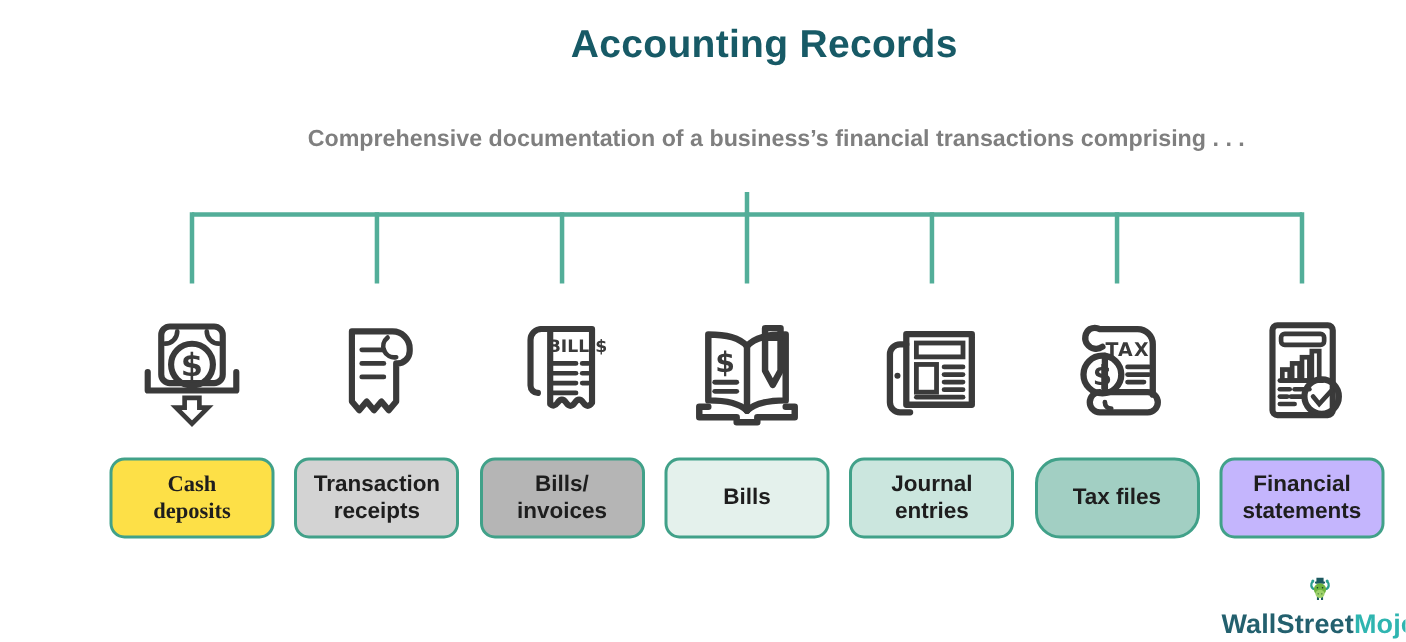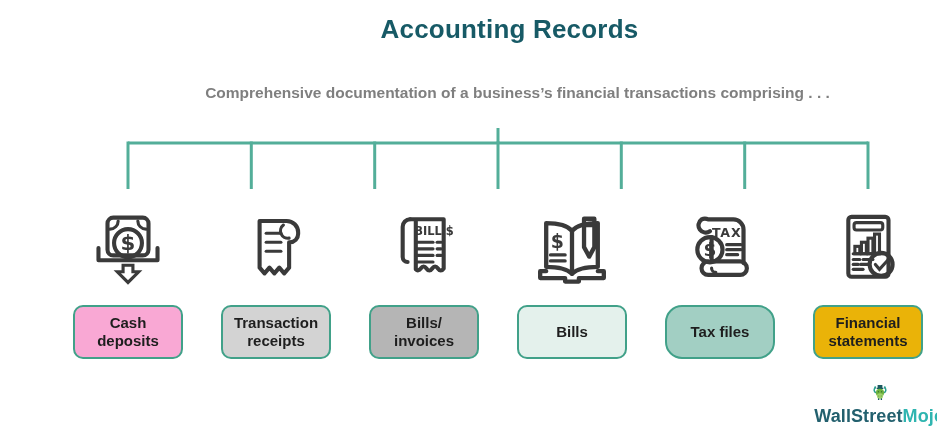--- a/index.html
+++ b/index.html
@@ -65,21 +65,21 @@
         <svg width="82" height="88" viewBox="0 0 100 100">
           <rect class="ic" x="25" y="13" width="50" height="46" rx="7"></rect>
           <path class="ic-thin" d="M28,27 a10,10 0 0 0 10,-10"></path>
           <path class="ic-thin" d="M62,17 a10,10 0 0 0 10,10"></path>
           <circle class="ic" cx="50" cy="44" r="17" fill="#ffffff"></circle>
           <text class="ic-text" x="50" y="53" font-size="26" text-anchor="middle">$</text>
           <path class="ic" d="M14,50 V65 H86 V50"></path>
           <path class="ic-thin" d="M44,71 h12 v8 h7 L50,92 37,79 h7 z"></path>
         </svg>
       </div>
-      <div class="label-box" style="background-color: #f9a8d4;">Cash
+      <div class="label-box" style="background-color: #fde047; font-family: Liberation Serif, serif;">Cash
 deposits</div>
     </div>
 
     <div class="col">
       <div class="icon-wrap">
         <svg width="82" height="88" viewBox="0 0 100 100">
           <path class="ic" d="M30,17 H63 A14,14 0 0 1 77,31 V33 A10,10 0 0 1 67,43 H66 V74 l-6,7 -6,-7 -6,7 -6,-7 -6,7 -6,-7 V17"></path>
           <path class="ic-thin" d="M66,38 a9,9 0 0 1 -7,-16"></path>
           <g class="ic-thin">
             <path d="M38,32 H56"></path>
@@ -125,20 +125,40 @@
             <path d="M25,58 H42"></path>
             <path d="M25,65 H42"></path>
           </g>
           <path class="ic" d="M64,16 h12 v33 l-6,11 -6,-11 z"></path>
           <path class="ic-thin" d="M64,24 h12"></path>
         </svg>
       </div>
       <div class="label-box" style="background-color: rgb(228, 241, 236);">Bills</div>
     </div>
 
+    <div class="col">
+      <div class="icon-wrap">
+        <svg width="84" height="88" viewBox="0 0 100 100">
+          <path class="ic" d="M30,28 H25 a8,8 0 0 0 -8,8 V74 a8,8 0 0 0 8,8 H33"></path>
+          <circle cx="23" cy="53" r="2.4" fill="#3a3a3a"></circle>
+          <rect class="ic" x="30" y="20" width="52" height="56"></rect>
+          <rect class="ic-thin" x="38" y="27" width="37" height="11"></rect>
+          <rect class="ic-thin" x="38" y="44" width="16" height="22"></rect>
+          <g class="ic-thin">
+            <path d="M60,46 H75"></path>
+            <path d="M60,52 H75"></path>
+            <path d="M60,58 H75"></path>
+            <path d="M60,64 H75"></path>
+            <path d="M38,70 H75"></path>
+          </g>
+        </svg>
+      </div>
+      <div class="label-box" style="background-color: rgb(203, 230, 222);">Journal
+entries</div>
+    </div>
 
     <div class="col">
       <div class="icon-wrap">
         <svg width="84" height="88" viewBox="0 0 100 100">
           <path class="ic" d="M38,30 a8.5,8.5 0 1 1 -10,-14 q4,-2 8,0 H66 A12,12 0 0 1 78,28 V68"></path>
           <path class="ic" d="M40,37 V66"></path>
           <path class="ic" d="M40,66 H74 a8,8 0 0 1 0,16 H36 a8,8 0 0 1 0,-16"></path>
           <path class="ic-thin" d="M40,74 a5,5 0 0 0 5,5"></path>
           <text class="ic-text" x="58" y="37" font-size="15" text-anchor="middle" letter-spacing="1">TAX</text>
           <circle class="ic" cx="38" cy="52" r="15" fill="#ffffff"></circle>
@@ -167,21 +187,21 @@
             <path d="M32,64 h8"></path>
               <path d="M44,64 h12"></path>
             <path d="M32,70 h6"></path>
               <path d="M41,70 h10"></path>
             <path d="M32,76 h12"></path>
           </g>
           <circle class="ic" cx="66" cy="70" r="14" fill="#ffffff"></circle>
           <path class="ic-thin" d="M59,70 l5,6 10,-11"></path>
         </svg>
       </div>
-      <div class="label-box" style="background-color: #eab308;">Financial
+      <div class="label-box" style="background-color: #c4b5fd;">Financial
 statements</div>
     </div>
 
   </div>
 
   <div class="logo">
     <svg width="38" height="42" viewBox="0 0 40 44">
       <path d="M9,23 C2,21 1,12 6,8" stroke="#2b9e8f" stroke-width="4.5" fill="none" stroke-linecap="round"></path>
       <path d="M31,23 C38,21 39,12 34,8" stroke="#2b9e8f" stroke-width="4.5" fill="none" stroke-linecap="round"></path>
       <circle cx="6" cy="7" r="3" fill="#2b9e8f"></circle>

